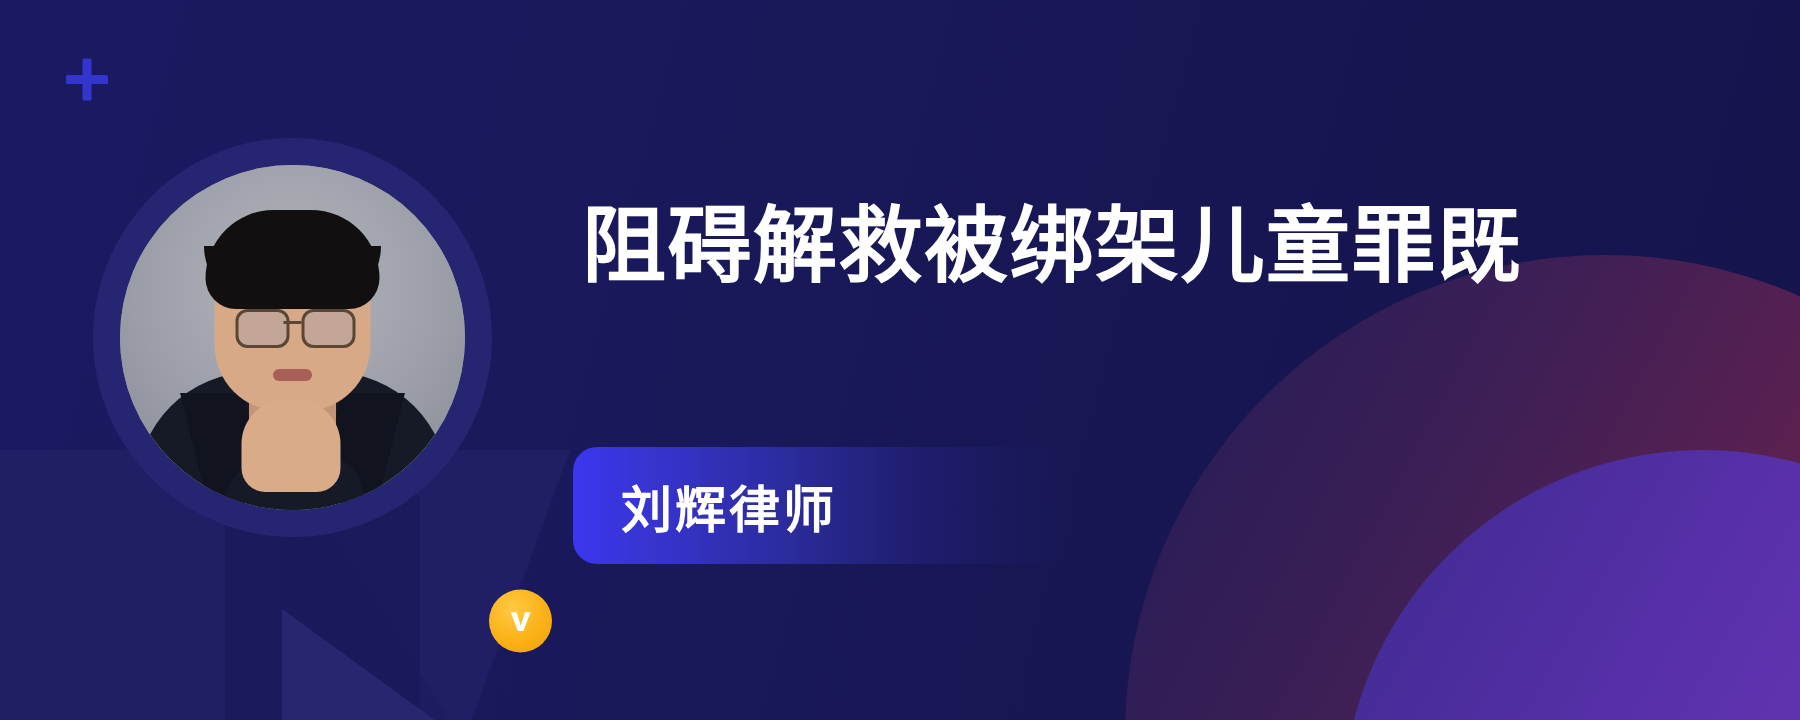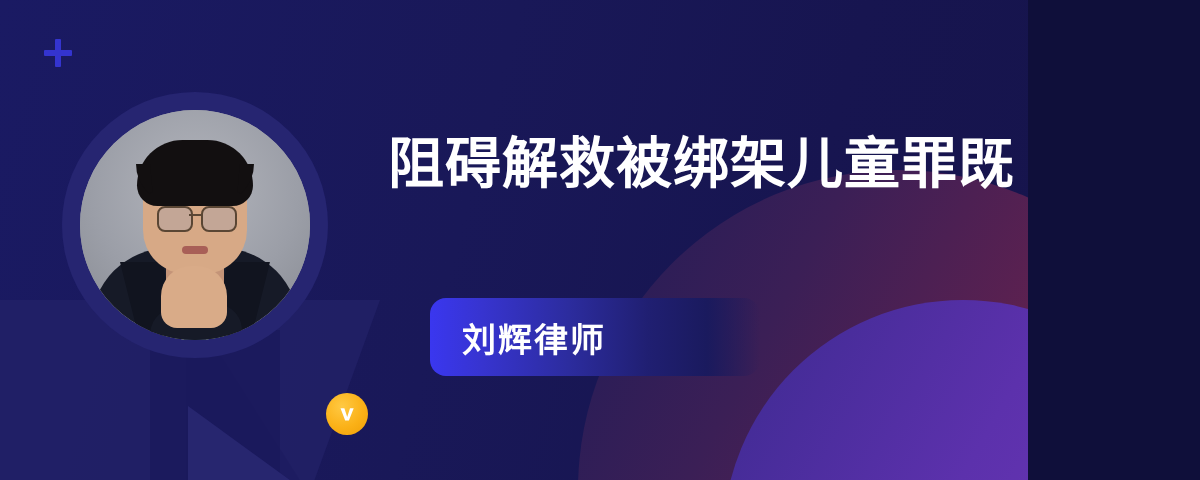--- a/index.html
+++ b/index.html
@@ -7,21 +7,21 @@
     margin: 0;
     padding: 0;
     background: #0f0f3a;
   }
   body {
     font-family: "Liberation Sans", "DejaVu Sans", sans-serif;
   }
 
   .banner {
     position: relative;
-    width: 1028px;
+    width: 1200px;
     height: 480px;
     overflow: hidden;
     background: #6d28d9;
   }
 
   
   .bg-base {
     position: absolute;
     inset: 0;
     background: linear-gradient(105deg, #1a1a63 0%, #191858 45%, #171550 75%, #16144c 100%);
@@ -315,21 +315,20 @@
   .name-badge {
     position: absolute;
     left: 382px;
     top: 298px;
     width: 330px;
     height: 78px;
     border-radius: 16px;
     background: linear-gradient(90deg, #3a37ef 0%, #3734cf 16%, #2c2c9e 42%, #201f72 66%, #1a1a5e 84%, rgba(23,22,84,0) 100%);
     display: flex;
     align-items: center;
-    margin-left: 48px;
   }
   .name-badge-text {
     color: #ffffff;
     font-size: 34px;
     font-weight: bold;
     letter-spacing: 2px;
     margin-left: 32px;
   }
 </style>
 </head>

